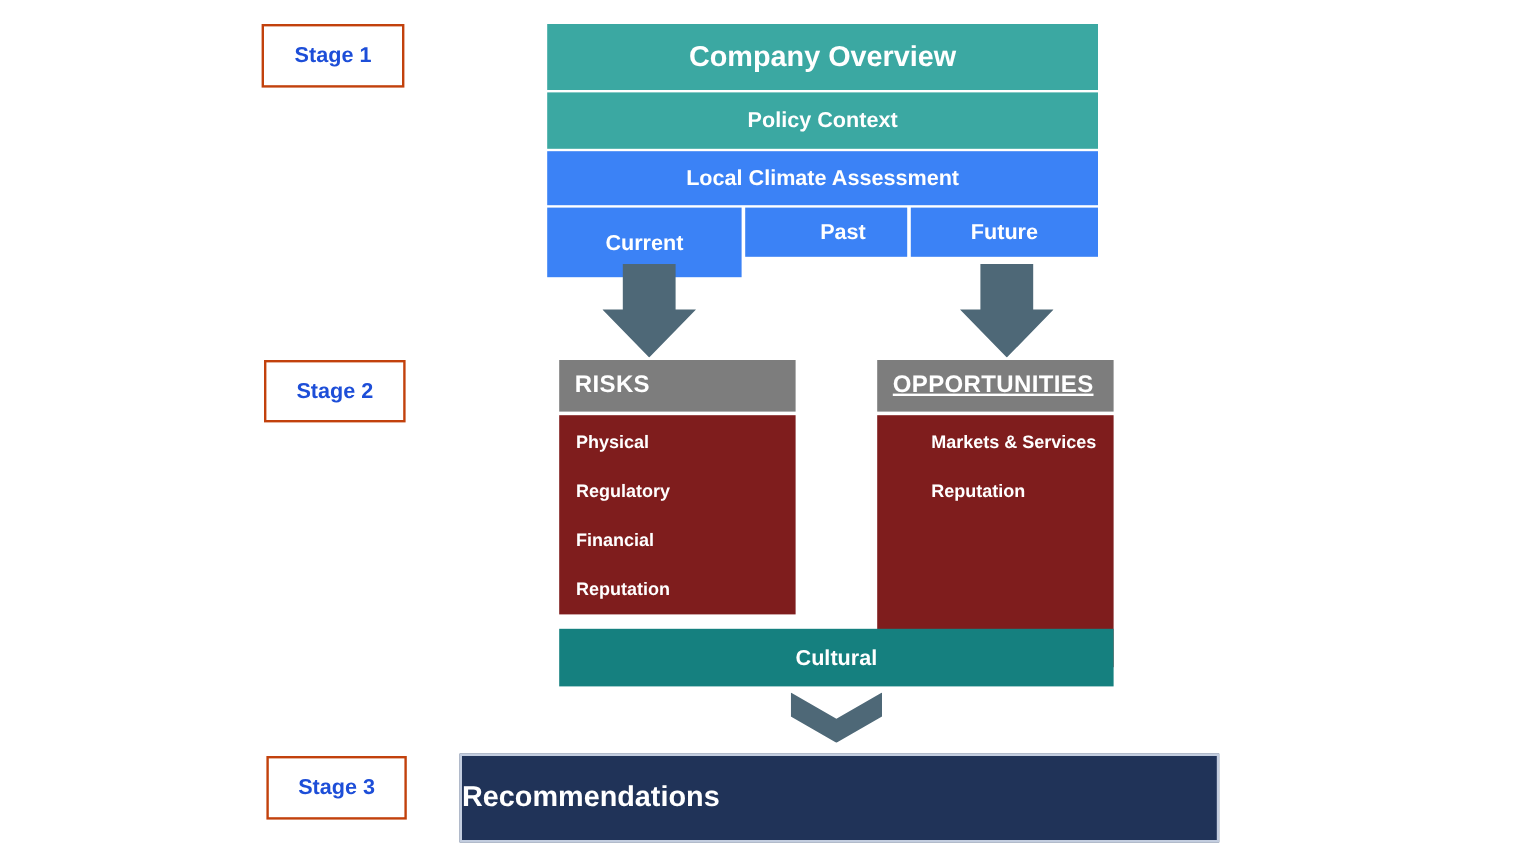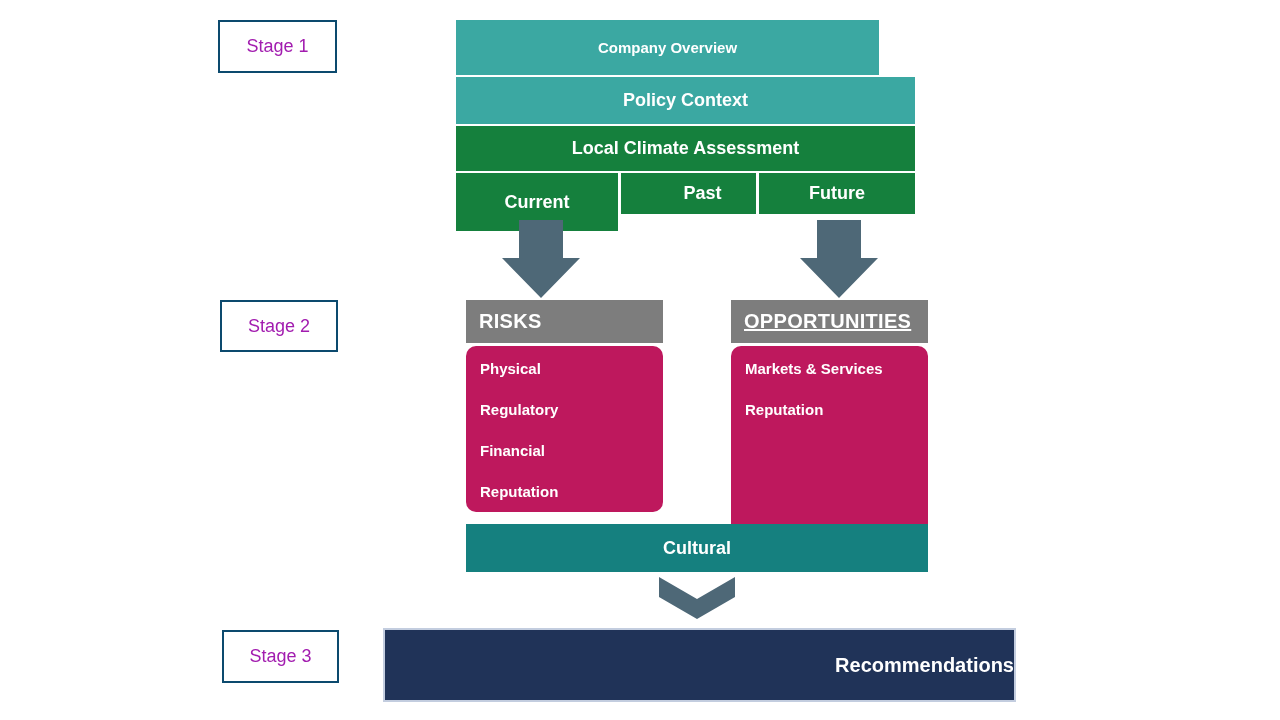--- a/index.html
+++ b/index.html
@@ -7,39 +7,39 @@
     width: 1280px; height: 720px;
     position: relative;
     background: #ffffff;
     font-family: "Liberation Sans", sans-serif;
     overflow: hidden;
   }
   .abs { position: absolute; box-sizing: border-box; }
 
   
   .stage-label {
-    border: 2px solid #0c4a6e;
+    border: 2px solid #c2410c;
     background: #ffffff;
     display: flex; align-items: center; justify-content: center;
-    font-size: 18px; font-weight: 400; color: #a21caf;
+    font-size: 18px; font-weight: 700; color: #1d4ed8;
   }
   #stage1-label { left: 218px; top: 20px;  width: 119px; height: 53px; }
   #stage2-label { left: 220px; top: 300px; width: 118px; height: 52px; }
   #stage3-label { left: 222px; top: 630px; width: 117px; height: 53px; }
 
   
   .bar {
     display: flex; align-items: center; justify-content: center;
     color: #ffffff; font-weight: 700; text-align: center;
   }
   .teal-light { background: #3BA8A2; }
-  .teal-dark  { background: #15803d; }
+  .teal-dark  { background: #3b82f6; }
   .teal-mid   { background: #15807F; justify-content: center; }
 
-  #company-overview { left: 456px; top: 20px;  width: 423px; height: 55px; font-size: 15px; }
+  #company-overview { left: 456px; top: 20px;  width: 459px; height: 55px; font-size: 24px; }
   #policy-context   { left: 456px; top: 77px;  width: 459px; height: 47px; font-size: 18px; }
   #local-climate    { left: 456px; top: 126px; width: 459px; height: 45px; font-size: 18px; }
   #tf-current { left: 456px; top: 173px; width: 162px; height: 58px; font-size: 18px; }
   #tf-past    { left: 621px; top: 173px; width: 135px; height: 41px; font-size: 18px; padding-left: 28px; }
   #tf-future  { left: 759px; top: 173px; width: 156px; height: 41px; font-size: 18px; }
 
   
   .arrow-svg { display: block; }
   #arrow-left  { left: 502px; top: 220px; }
   #arrow-right { left: 800px; top: 220px; }
@@ -50,43 +50,42 @@
     background: #7D7D7D;
     display: flex; align-items: center;
     padding-left: 13px;
     color: #ffffff; font-weight: 700; font-size: 20px;
     letter-spacing: 0.3px;
   }
   #risks-header         { left: 466px; top: 300px; width: 197px; height: 43px; text-align: center; }
   #opportunities-header { left: 731px; top: 300px; width: 197px; height: 43px; text-decoration: underline; }
 
   .teal-list {
-    background: #be185d;
+    background: #7f1d1d;
     display: flex; flex-direction: column;
     padding-top: 2px;
-    border-radius: 10px;
   }
   #risks-list         { left: 466px; top: 346px; width: 197px; height: 166px; }
-  #opportunities-list { left: 731px; top: 346px; width: 197px; height: 210px; }
+  #opportunities-list { left: 731px; top: 346px; width: 197px; height: 210px; padding-left: 31px; }
   .list-item {
     height: 41px; flex: 0 0 41px;
     display: flex; align-items: center;
     padding-left: 14px;
     color: #ffffff; font-weight: 700; font-size: 15px;
   }
 
   #cultural-bar { left: 466px; top: 524px; width: 462px; height: 48px; font-size: 18px; }
 
   
   #recommendations-bar {
     left: 383px; top: 628px; width: 633px; height: 74px;
     background: #203358;
     border: 2px solid #c3cddf;
-    display: flex; align-items: center; justify-content: flex-end;
-    color: #ffffff; font-weight: 700; font-size: 20px;
+    display: flex; align-items: center; justify-content: flex-start;
+    color: #ffffff; font-weight: 700; font-size: 24px;
   }
 </style>
 </head>
 <body>
 
 <div id="stage1-label" class="abs stage-label">
   <span>Stage 1</span>
 </div>
 <div id="stage2-label" class="abs stage-label">
   <span>Stage 2</span>

